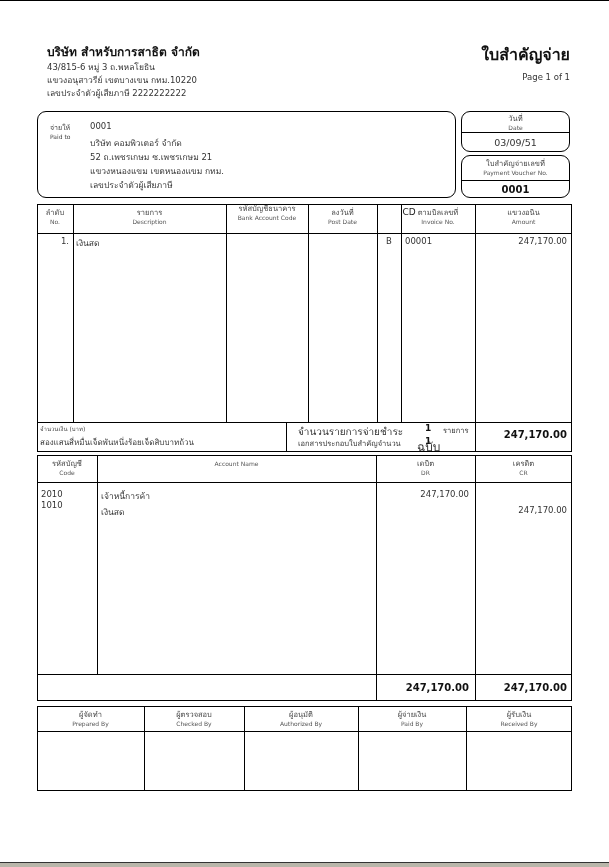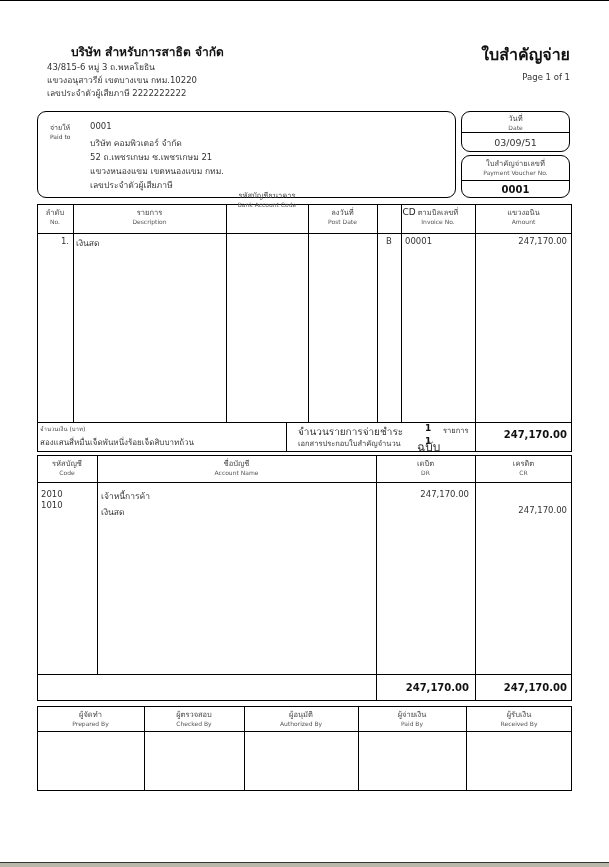--- a/index.html
+++ b/index.html
@@ -3,21 +3,21 @@
 <meta charset="utf-8">
 <style>
   html, body { margin:0; padding:0; }
   body {
     width:609px; height:867px; background:#ffffff; position:relative; overflow:hidden;
     font-family:"DejaVu Sans", sans-serif; color:#222;
   }
   .topline { position:absolute; left:0; top:0; width:609px; height:1px; background:#000; }
   .bottombar { position:absolute; left:0; top:862px; width:609px; height:5px; background:#b9b6aa; border-top:1px solid #333; }
   .abs { position:absolute; }
-  .company-name { left:47px; top:42px; font-size:12px; font-weight:bold; color:#111;margin-left:24px; }
+  .company-name { left:47px; top:42px; font-size:12px; font-weight:bold; color:#111; }
   .company-line { left:47px; font-size:8.5px; color:#333; }
   .doc-title { right:39px; top:42px; font-size:16px; font-weight:bold; color:#111; }
   .page-info { right:39px; top:72px; font-size:8.5px; color:#333; }
 
   .box { position:absolute; border:1px solid #000; border-radius:9px; box-sizing:border-box; }
   .paidto-box { left:37px; top:111px; width:419px; height:87px; }
   .pt-label { font-size:7px; color:#444;text-align:center; }
   .pt-text { font-size:8.5px; color:#333; }
 
   .date-box { left:461px; top:111px; width:109px; height:41px; }
@@ -91,21 +91,21 @@
 <div class="vline" style="left:286px;top:422px;height:30px"></div>
 
 <div class="th" style="left:37px;top:208px;width:36px">
   <span class="th1">ลำดับ</span>
     <span class="th2">No.</span>
 </div>
 <div class="th" style="left:73px;top:208px;width:153px">
   <span class="th1">รายการ</span>
     <span class="th2">Description</span>
 </div>
-<div class="th" style="left:226px;top:191px;width:82px">
+<div class="th" style="left:226px;top:204px;width:82px">
   <span class="th1">รหัสบัญชีธนาคาร</span>
     <span class="th2">Bank Account Code</span>
 </div>
 <div class="th" style="left:308px;top:208px;width:69px">
   <span class="th1">ลงวันที่</span>
     <span class="th2">Post Date</span>
 </div>
 <div class="th" style="left:397px;top:208px;width:24px">
   <span class="th1" style="font-size:9px;color:#222">CD</span>
 </div>
@@ -143,21 +143,20 @@
 <div class="hline" style="left:37px;top:674px;width:535px"></div>
 <div class="vline" style="left:97px;top:455px;height:219px"></div>
 <div class="vline" style="left:376px;top:455px;height:246px"></div>
 <div class="vline" style="left:475px;top:455px;height:246px"></div>
 
 <div class="th" style="left:37px;top:459px;width:60px">
   <span class="th1">รหัสบัญชี</span>
     <span class="th2">Code</span>
 </div>
 <div class="th" style="left:97px;top:459px;width:279px">
-  <span class="th1">ชื่อบัญชี</span>
     <span class="th2">Account Name</span>
 </div>
 <div class="th" style="left:376px;top:459px;width:99px">
   <span class="th1">เดบิต</span>
     <span class="th2">DR</span>
 </div>
 <div class="th" style="left:475px;top:459px;width:97px">
   <span class="th1">เครดิต</span>
     <span class="th2">CR</span>
 </div>

